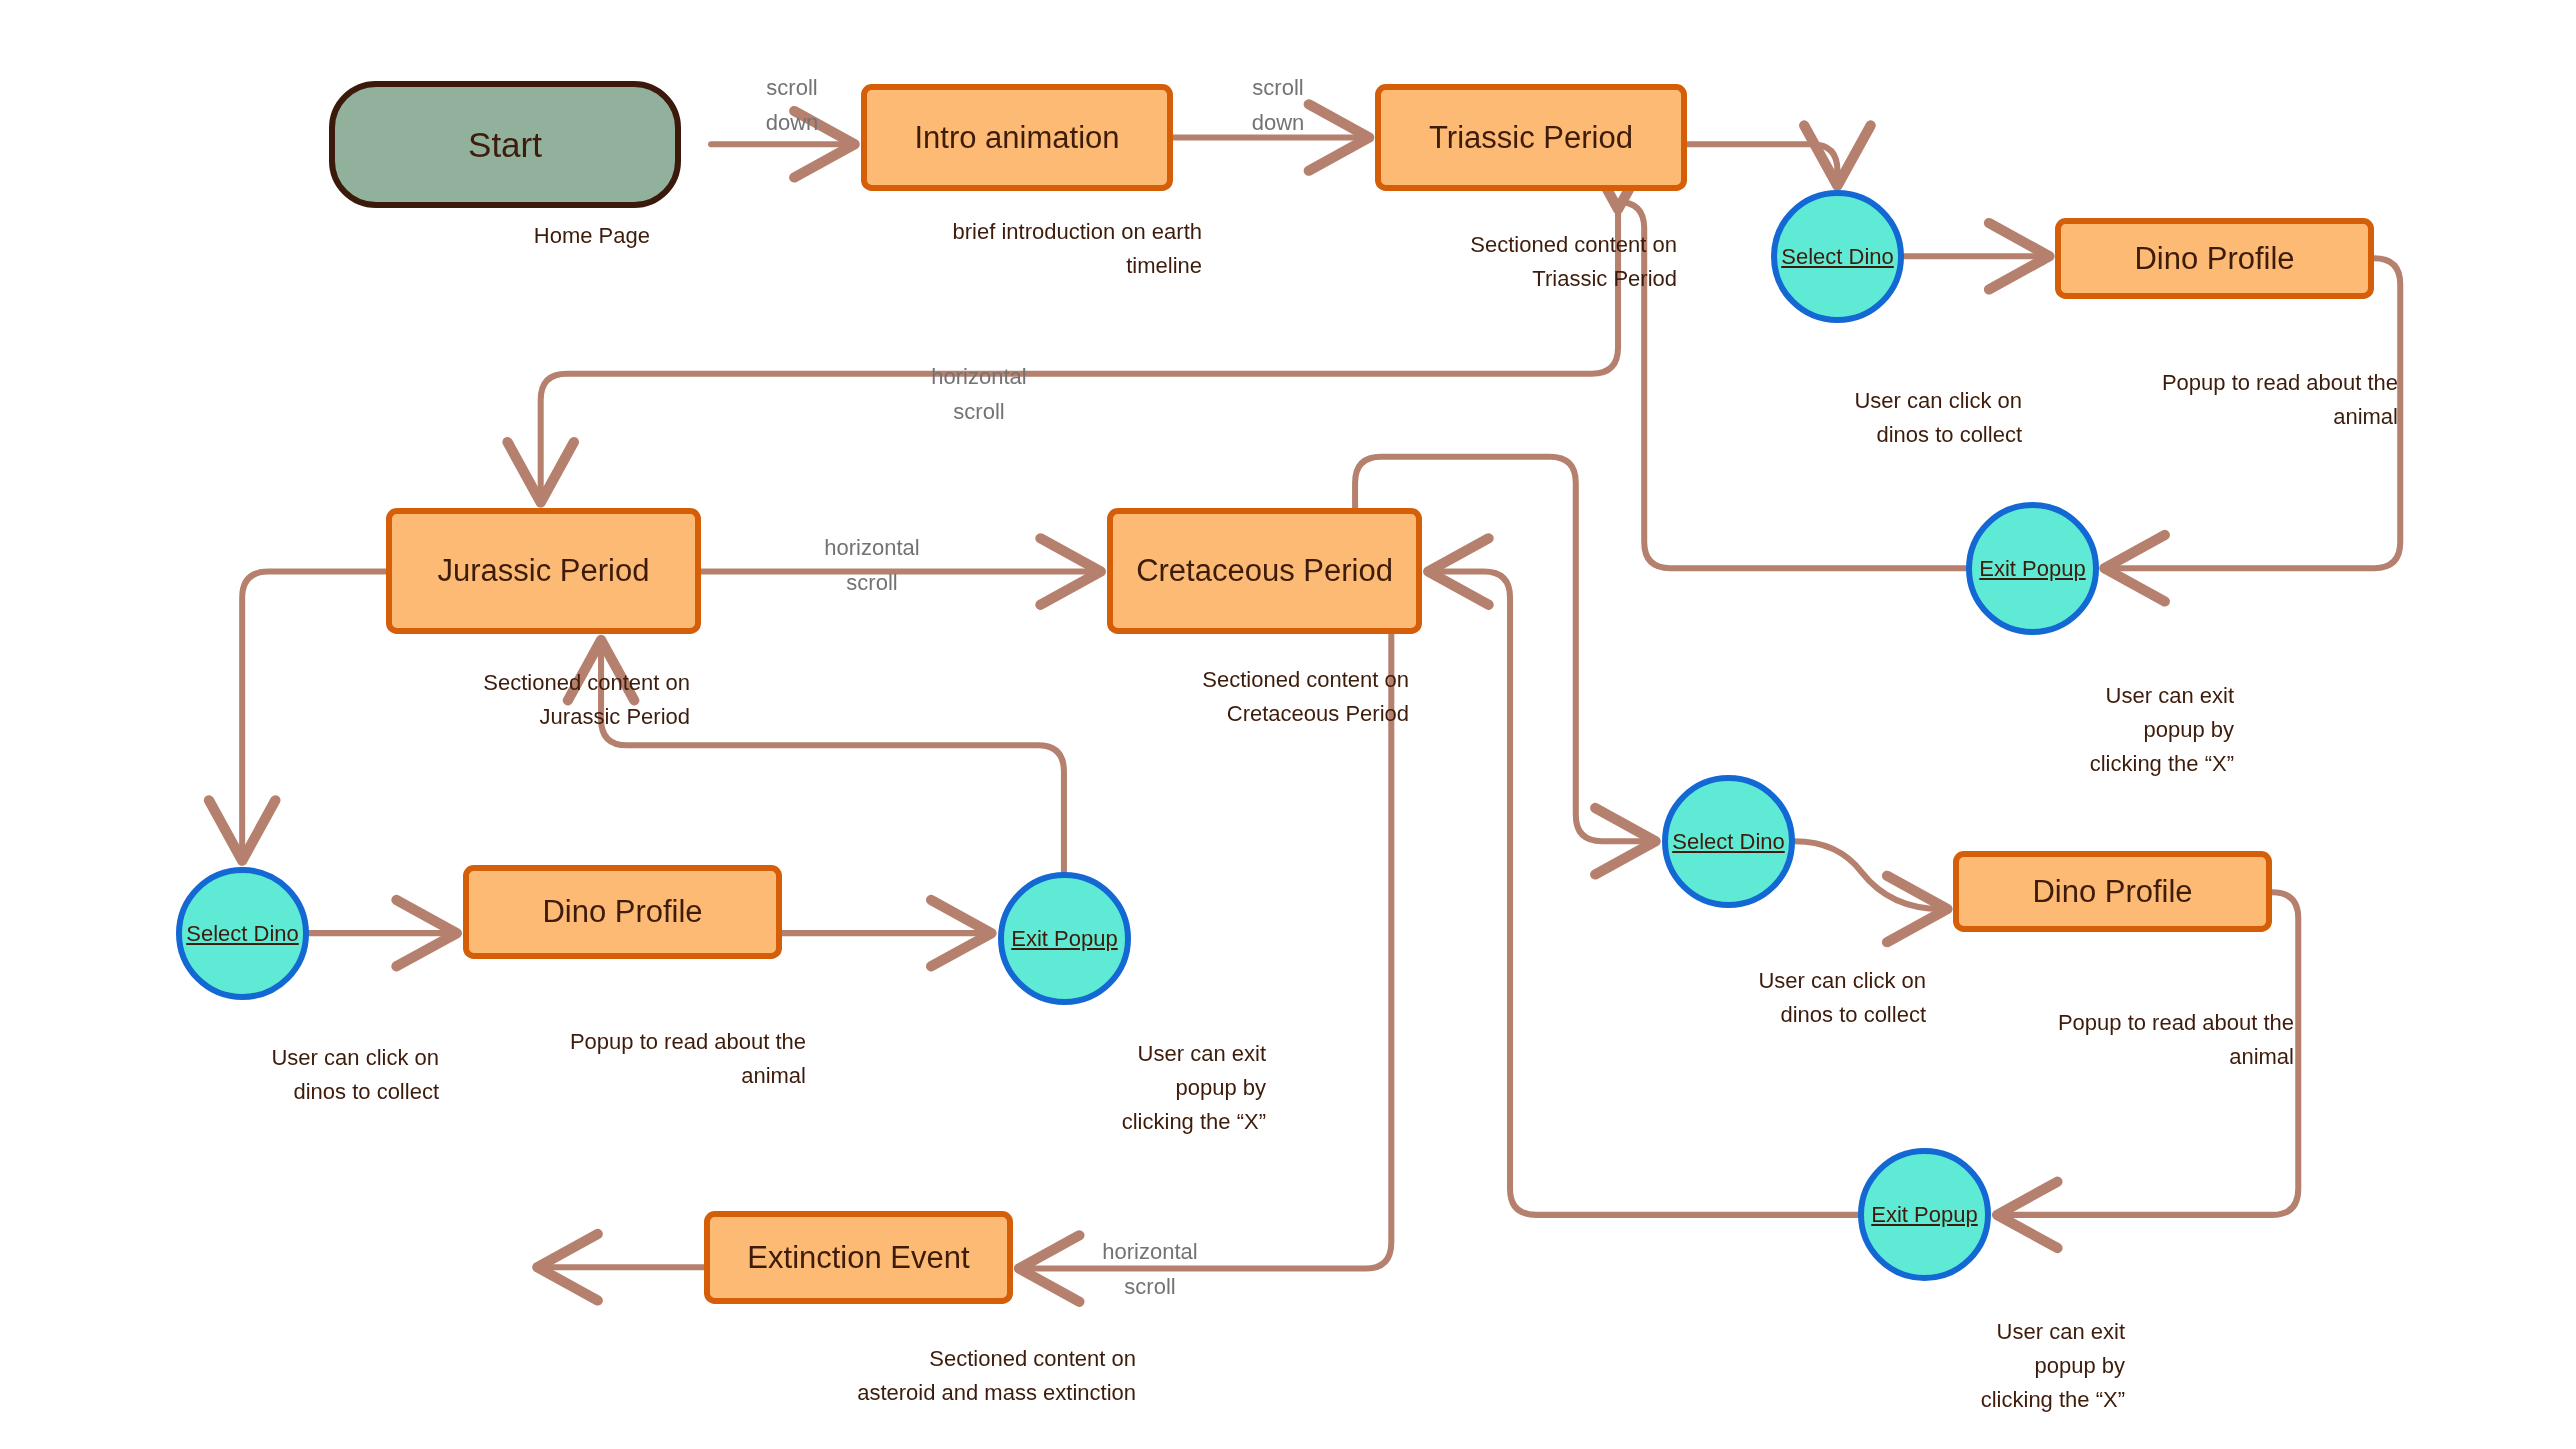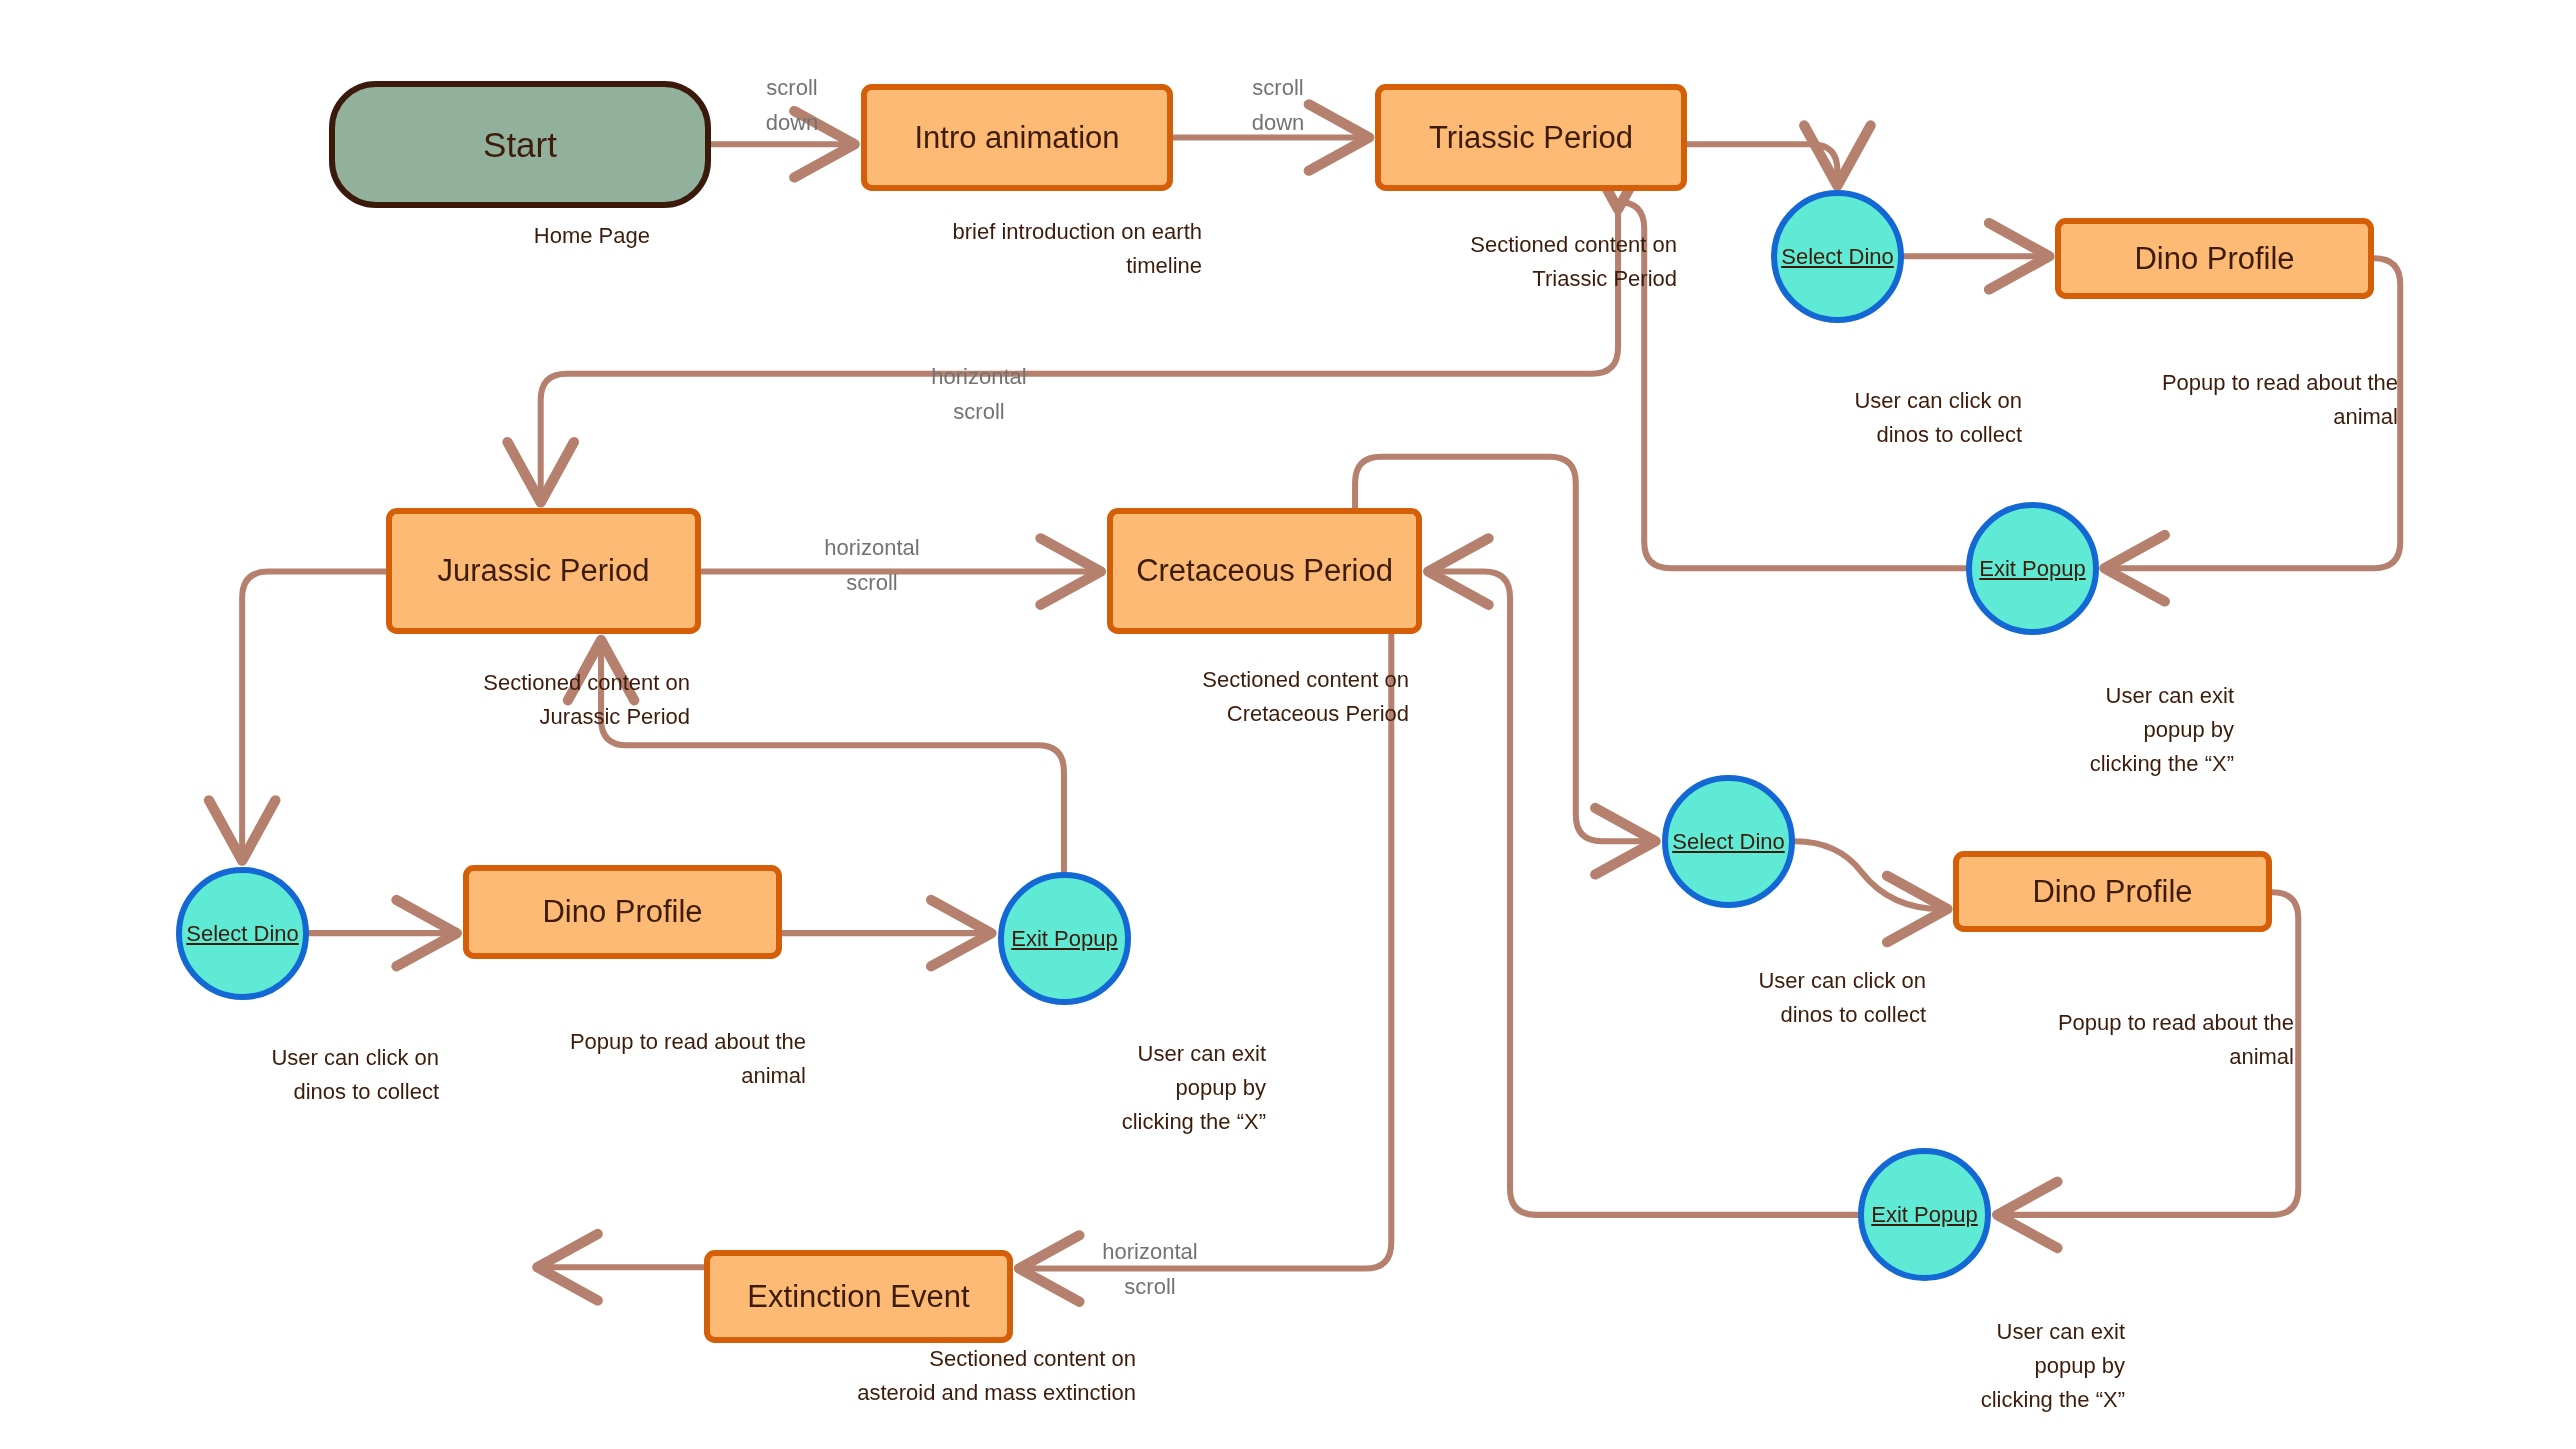--- a/index.html
+++ b/index.html
@@ -111,21 +111,21 @@
       <path d="M3387,1330 Q3426,1330 3426,1369 L3426,1772 Q3426,1811 3387,1811 L2986,1811" marker-end="url(#arrow)"></path>
 
       <path d="M2770,1811 L2290,1811 Q2251,1811 2251,1772 L2251,891 Q2251,852 2212,852 L2138,852" marker-end="url(#arrow)"></path>
 
       <path d="M2074,946 L2074,1852 Q2074,1891 2035,1891 L1528,1891" marker-end="url(#arrow)"></path>
 
       <path d="M1050,1889 L810,1889" marker-end="url(#arrow)"></path>
     </g>
   </svg>
 
-  <div class="node node-term" style="left:329px;top:81px;width:382px;height:127px;">
+  <div class="node node-term" style="left:329px;top:81px;width:352px;height:127px;">
     <span>Start</span>
   </div>
   <div class="node node-proc" style="left:861px;top:84px;width:312px;height:107px;">
     <span>Intro animation</span>
   </div>
   <div class="node node-proc" style="left:1375px;top:84px;width:312px;height:107px;">
     <span>Triassic Period</span>
   </div>
   <div class="node node-circle" style="left:1771px;top:190px;width:133px;height:133px;">
     <span>Select Dino</span>
@@ -153,21 +153,21 @@
   </div>
   <div class="node node-proc" style="left:463px;top:865px;width:319px;height:94px;">
     <span>Dino Profile</span>
   </div>
   <div class="node node-circle" style="left:998px;top:872px;width:133px;height:133px;">
     <span>Exit Popup</span>
   </div>
   <div class="node node-circle" style="left:1858px;top:1148px;width:133px;height:133px;">
     <span>Exit Popup</span>
   </div>
-  <div class="node node-proc" style="left:704px;top:1250px;width:309px;height:93px;">
+  <div class="node node-proc" style="left:704px;top:1211px;width:309px;height:93px;">
     <span>Extinction Event</span>
   </div>
 
   <div class="caption" style="left:368px;top:219px;width:282px;">Home Page</div>
   <div class="caption" style="left:867px;top:215px;width:335px;">brief introduction on earth
 timeline</div>
   <div class="caption" style="left:1375px;top:228px;width:302px;">Sectioned content on
 Triassic Period</div>
   <div class="caption" style="left:1754px;top:384px;width:268px;">User can click on
 dinos to collect</div>

